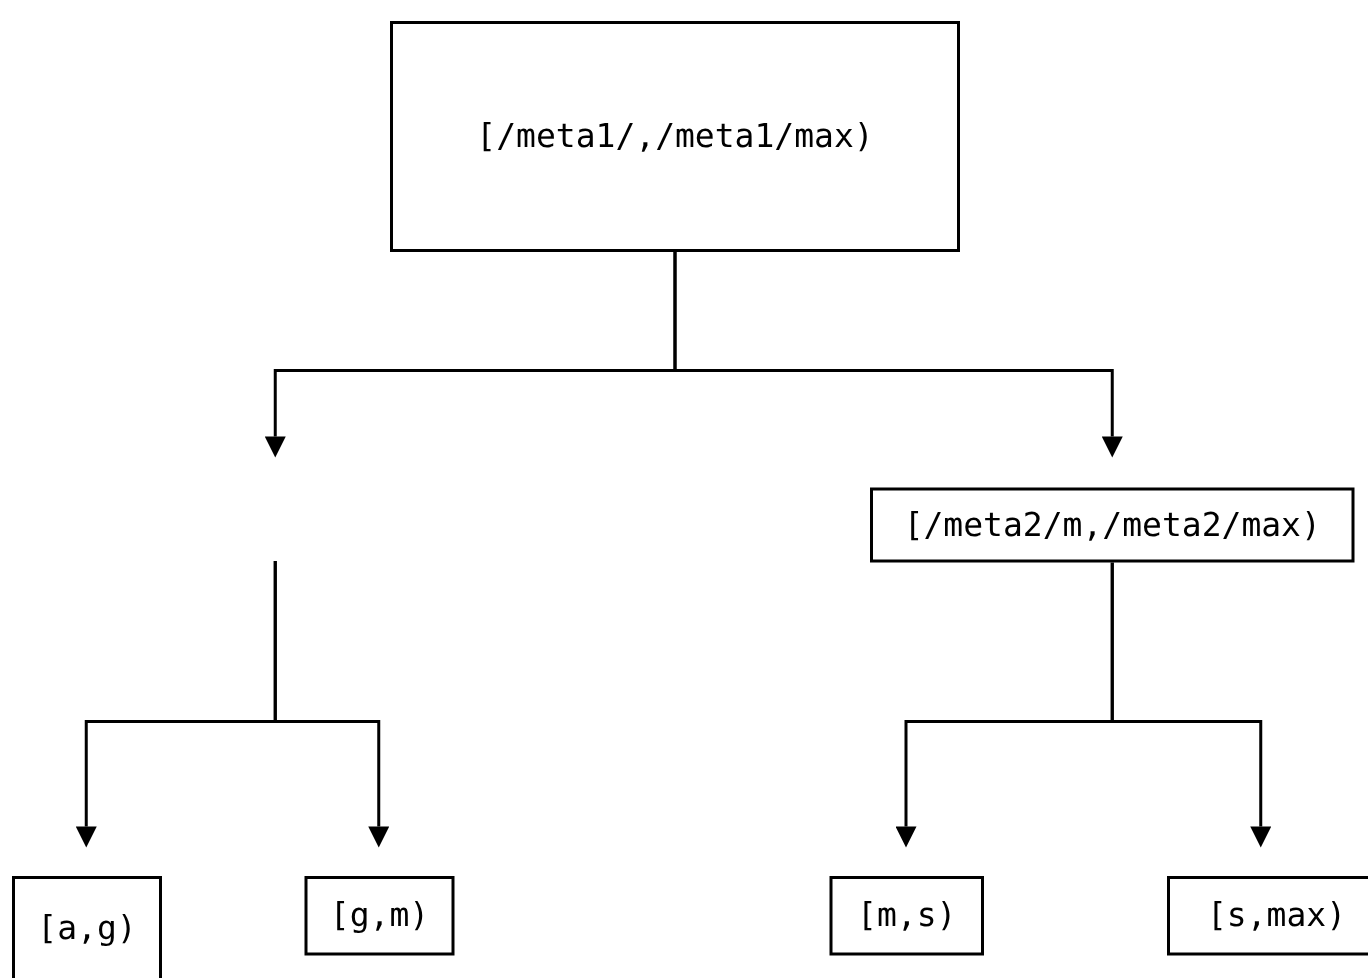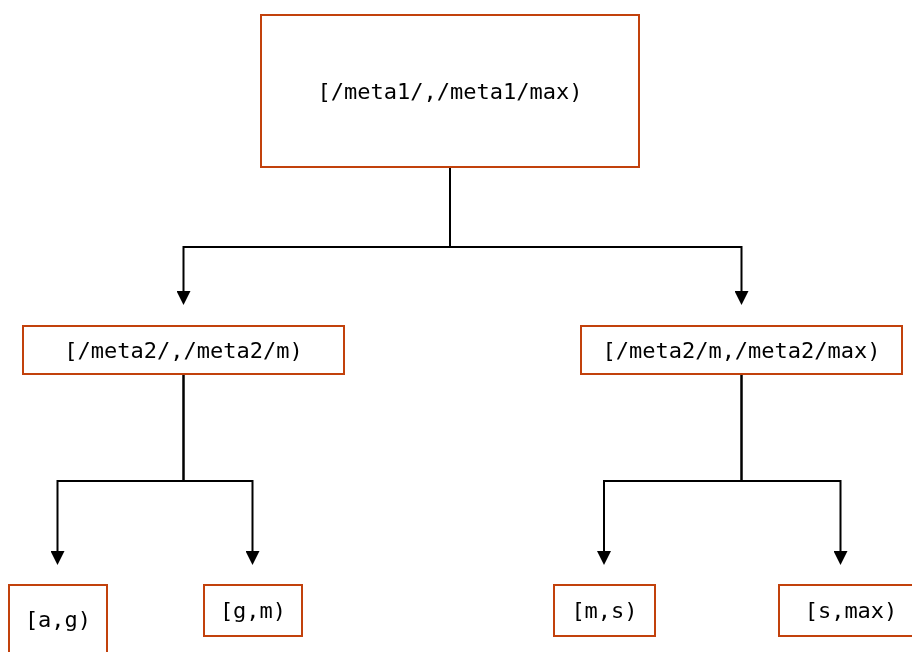--- a/index.html
+++ b/index.html
@@ -20,21 +20,21 @@
     position: absolute;
     left: 0;
     top: 0;
     width: 912px;
     height: 652px;
     display: block;
   }
   .node {
     position: absolute;
     box-sizing: border-box;
-    border: 2px solid #c2410c;
+    border: 2px solid #000000;
     background: #ffffff;
     display: flex;
     align-items: center;
     justify-content: center;
     font-size: 22px;
     letter-spacing: 0;
     white-space: nowrap;
   }
   .node-root        { left: 260px; top: 14px;  width: 380px; height: 154px; }
   .node-left-child  { left: 22px;  top: 325px; width: 323px; height: 50px; }
@@ -65,23 +65,20 @@
     <path class="edge" d="M 183.5 374 V 481 H 57.5 V 551" marker-end="url(#arrowhead)"></path>
     <path class="edge" d="M 183.5 374 V 481 H 252.5 V 551" marker-end="url(#arrowhead)"></path>
     <path class="edge" d="M 741.5 374 V 481 H 604 V 551" marker-end="url(#arrowhead)"></path>
     <path class="edge" d="M 741.5 374 V 481 H 840.5 V 551" marker-end="url(#arrowhead)"></path>
   </svg>
 
   <div class="node node-root">
     <span>[/meta1/,/meta1/max)</span>
   </div>
 
-  <div class="node node-left-child">
-    <span>[/meta2/,/meta2/m)</span>
-  </div>
 
   <div class="node node-right-child">
     <span>[/meta2/m,/meta2/max)</span>
   </div>
 
   <div class="node node-leaf-ag">
     <span>[a,g)</span>
   </div>
 
   <div class="node node-leaf-gm">

